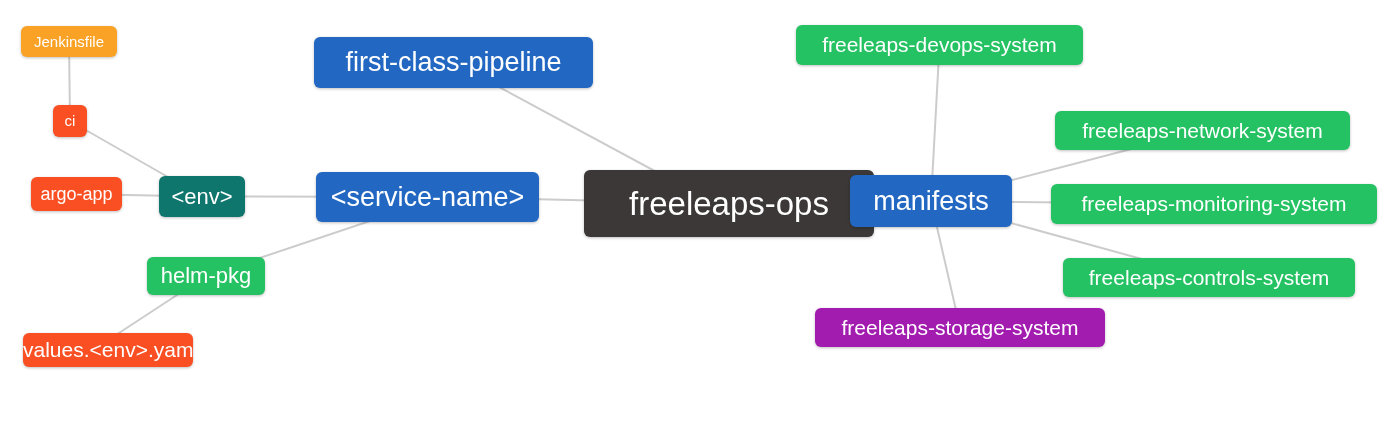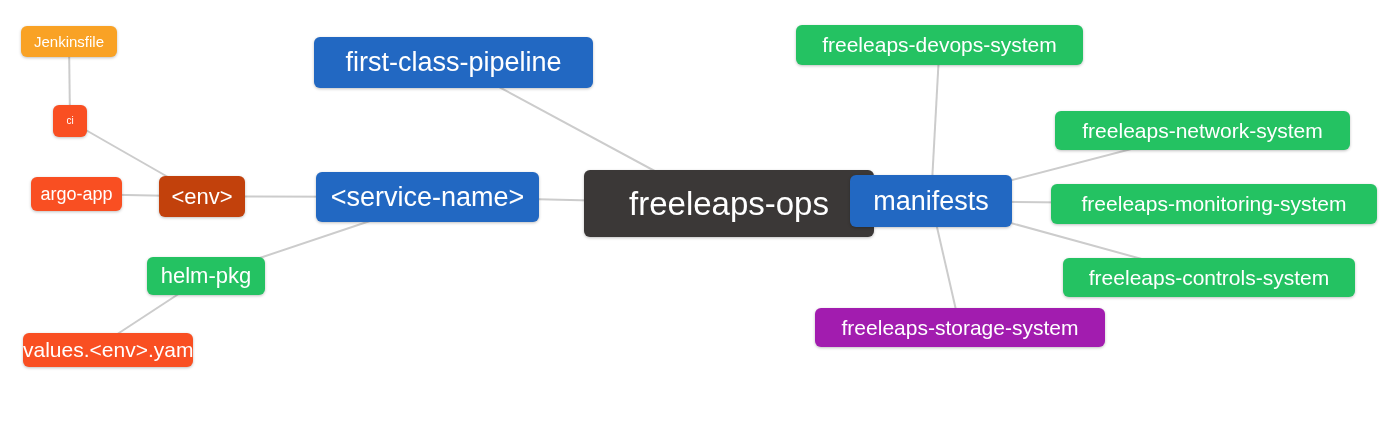--- a/index.html
+++ b/index.html
@@ -49,23 +49,23 @@
       <line x1="441.5" y1="197" x2="715" y2="203.5" stroke="#cccccc" stroke-width="2"></line>
       <line x1="715" y1="203.5" x2="931" y2="201" stroke="#cccccc" stroke-width="2"></line>
       <line x1="931" y1="201" x2="939.5" y2="45" stroke="#cccccc" stroke-width="2"></line>
       <line x1="931" y1="201" x2="1202.5" y2="130.5" stroke="#cccccc" stroke-width="2"></line>
       <line x1="931" y1="201" x2="1214" y2="204" stroke="#cccccc" stroke-width="2"></line>
       <line x1="931" y1="201" x2="1209" y2="277.5" stroke="#cccccc" stroke-width="2"></line>
       <line x1="931" y1="201" x2="960" y2="327.5" stroke="#cccccc" stroke-width="2"></line>
     </svg>
 
 <div class="node" style="left: 21px; top: 26px; width: 96px; height: 31px; line-height: 31px; font-size: 15px; background: rgb(249, 162, 37); color: rgb(255, 255, 255);">Jenkinsfile</div>
-    <div class="node" style="left: 53px; top: 105px; width: 34px; height: 32px; line-height: 32px; font-size: 10px; background: rgb(249, 79, 34); color: rgb(255, 255, 255);">ci</div>
+    <div class="node" style="left: 53px; top: 105px; width: 34px; height: 32px; line-height: 32px; font-size: 15px; background: rgb(249, 79, 34); color: rgb(255, 255, 255);">ci</div>
     <div class="node" style="left: 31px; top: 177px; width: 91px; height: 34px; line-height: 34px; font-size: 18px; background: rgb(249, 79, 34); color: rgb(255, 255, 255);">argo-app</div>
-    <div class="node" style="left: 159px; top: 176px; width: 86px; height: 41px; line-height: 41px; font-size: 22px; background: #c2410c; color: rgb(255, 255, 255);">&lt;env&gt;</div>
+    <div class="node" style="left: 159px; top: 176px; width: 86px; height: 41px; line-height: 41px; font-size: 22px; background: #0f766e; color: rgb(255, 255, 255);">&lt;env&gt;</div>
     <div class="node" style="left: 147px; top: 257px; width: 118px; height: 38px; line-height: 38px; font-size: 22px; background: rgb(36, 194, 98); color: rgb(255, 255, 255);">helm-pkg</div>
     <div class="node" style="left: 23px; top: 333px; width: 170px; height: 34px; line-height: 34px; font-size: 21px; background: rgb(249, 79, 34); color: rgb(255, 255, 255);">values.&lt;env&gt;.yaml</div>
     <div class="node" style="left: 314px; top: 37px; width: 279px; height: 51px; line-height: 51px; font-size: 27px; background: rgb(34, 104, 194); color: rgb(255, 255, 255);">first-class-pipeline</div>
     <div class="node" style="left: 316px; top: 172px; width: 223px; height: 50px; line-height: 50px; font-size: 27px; background: rgb(34, 104, 194); color: rgb(255, 255, 255);">&lt;service-name&gt;</div>
     <div class="node" style="left: 584px; top: 170px; width: 290px; height: 67px; line-height: 67px; font-size: 33px; background: rgb(59, 56, 55); color: rgb(255, 255, 255);">freeleaps-ops</div>
     <div class="node" style="left: 850px; top: 175px; width: 162px; height: 52px; line-height: 52px; font-size: 27px; background: rgb(34, 104, 194); color: rgb(255, 255, 255);">manifests</div>
     <div class="node" style="left: 796px; top: 25px; width: 287px; height: 40px; line-height: 40px; font-size: 21px; background: rgb(36, 194, 98); color: rgb(255, 255, 255);">freeleaps-devops-system</div>
     <div class="node" style="left: 1051px; top: 184px; width: 326px; height: 40px; line-height: 40px; font-size: 21px; background: rgb(36, 194, 98); color: rgb(255, 255, 255);">freeleaps-monitoring-system</div>
     <div class="node" style="left: 1055px; top: 111px; width: 295px; height: 39px; line-height: 39px; font-size: 21px; background: rgb(36, 194, 98); color: rgb(255, 255, 255);">freeleaps-network-system</div>
     <div class="node" style="left: 1063px; top: 258px; width: 292px; height: 39px; line-height: 39px; font-size: 21px; background: rgb(36, 194, 98); color: rgb(255, 255, 255);">freeleaps-controls-system</div>

